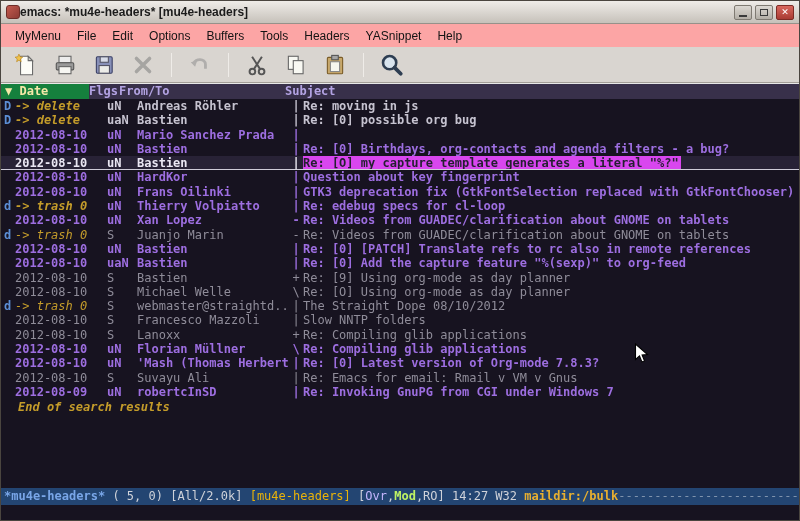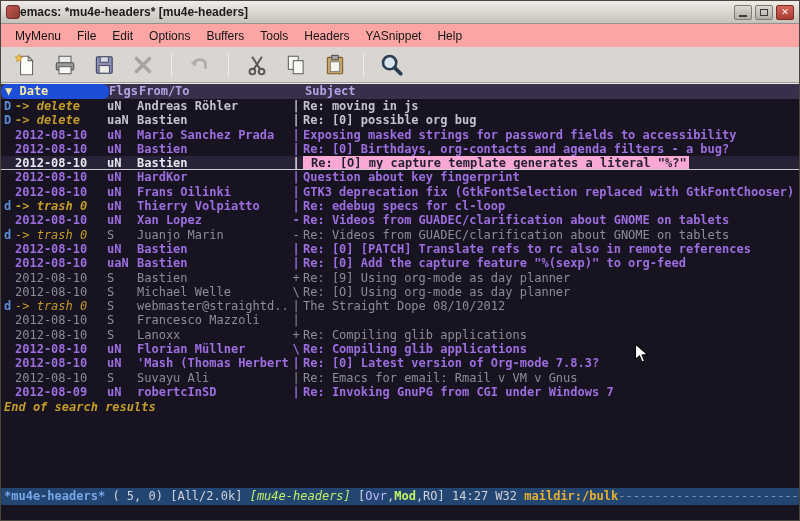--- a/index.html
+++ b/index.html
@@ -36,21 +36,21 @@
             border-radius:3px; }
   .tb-sep { width:1px; height:24px; background:#a8a39b; border-right:1px solid #efece8; margin:0 4px; }
   .dim { opacity:.55; }
 
   
   .buffer { flex:1 1 auto; background:#171320; border-top:1px solid #e8e8e8;
             font-family:"DejaVu Sans Mono", monospace; font-size:12px; color:#8f8c99;
             overflow:hidden; }
   .header-line { display:flex; height:15px; line-height:15px; background:#38304a;
                  color:#b3a3e3; font-weight:bold; white-space:pre; }
-  .hl-sort { width:108px; padding-left:4px; background:#1d4ed8; color:#f5e8a8;border-radius:6px; }
+  .hl-sort { width:88px; padding-left:4px; background:#15803d; color:#f5e8a8; }
   .hl-flags { width:30px; }
   .hl-from { width:152px; }
   .hl-sep { width:14px; }
   .hl-subject { flex:1; }
 
   .row { display:flex; height:14.3px; line-height:14.3px; white-space:pre; }
   .c-mark { width:14px; padding-left:3px; flex:0 0 auto; }
   .row .c-mark { color:#5c8fd6; font-weight:bold; }
   .c-date { width:92px; flex:0 0 auto; }
   .c-flags { width:30px; flex:0 0 auto; }
@@ -59,32 +59,32 @@
   .c-subject { flex:1 1 auto; overflow:hidden; }
 
   .row.unread { color:#9d6ee0; font-weight:bold; }
   .row.seen   { color:#8f8c99; font-weight:normal; }
   .row.marked { color:#c6c3d0; font-weight:bold; }
   .c-date.action { color:#c49c2a !important; font-style:italic; }
 
   .row.current { background:#282236; border-bottom:1px solid #cfccd9; }
   .row.current .c-date, .row.current .c-flags,
   .row.current .c-from, .row.current .c-sep { color:#eae7f3; }
-  .row.current .c-subject { flex:0 0 auto; background:#f9a8d4; color:#241f30; padding-right:2px;padding-left:8px; }
-
-  .end-line { padding-left:3px; margin-top:1px; color:#c49c2a; font-style:italic; font-weight:bold;
+  .row.current .c-subject { flex:0 0 auto; background:#d946ef; color:#241f30; padding-right:2px; }
+
+  .end-line { padding-left:17px; margin-top:1px; color:#c49c2a; font-style:italic; font-weight:bold;
               white-space:pre; }
 
   
   .modeline { height:17px; flex:0 0 auto; background:#234572; padding-left:3px;
               font-family:"DejaVu Sans Mono", monospace; font-size:12px; line-height:17px;
               white-space:pre; overflow:hidden; color:#c9ccd4; }
   .ml-buffer  { color:#79a6e8; font-weight:bold; }
   .ml-plain   { color:#cfd2d9; }
-  .ml-mode    { color:#bef264;font-style:italic; }
+  .ml-mode    { color:#eab308; }
   .ml-ovr     { color:#c4b5fd; }
   .ml-mod     { color:#bef264; font-weight:bold; }
   .ml-maildir { color:#e8b030; font-weight:bold; }
   .ml-dashes  { color:#7f93ad; }
   .echo-area { height:15px; flex:0 0 auto; background:#171320; }
 
   .mouse-cursor { position:absolute; left:633px; top:342px; z-index:40; pointer-events:none; }
 </style>
 </head>
 <body>
@@ -185,34 +185,34 @@
     <div class="header-line">
       <span class="hl-sort">▼ Date</span>
       <span class="hl-flags">Flgs</span>
       <span class="hl-from">From/To</span>
       <span class="hl-sep"></span>
       <span class="hl-subject">Subject</span>
     </div>
     <div>
         <div class="row marked"><span class="c-mark">D</span><span class="c-date action">-&gt; delete</span><span class="c-flags">uN</span><span class="c-from">Andreas Röhler</span><span class="c-sep">|</span><span class="c-subject">Re: moving in js</span></div>
         <div class="row marked"><span class="c-mark">D</span><span class="c-date action">-&gt; delete</span><span class="c-flags">uaN</span><span class="c-from">Bastien</span><span class="c-sep">|</span><span class="c-subject">Re: [0] possible org bug</span></div>
-        <div class="row unread"><span class="c-mark"></span><span class="c-date">2012-08-10</span><span class="c-flags">uN</span><span class="c-from">Mario Sanchez Prada</span><span class="c-sep">|</span><span class="c-subject">Exposing masked strings for password fields to accessibility</span></div>
+        <div class="row unread"><span class="c-mark"></span><span class="c-date">2012-08-10</span><span class="c-flags">uN</span><span class="c-from">Mario Sanchez Prada</span><span class="c-sep">|</span></div>
         <div class="row unread"><span class="c-mark"></span><span class="c-date">2012-08-10</span><span class="c-flags">uN</span><span class="c-from">Bastien</span><span class="c-sep">|</span><span class="c-subject">Re: [0] Birthdays, org-contacts and agenda filters - a bug?</span></div>
         <div class="row unread current"><span class="c-mark"></span><span class="c-date">2012-08-10</span><span class="c-flags">uN</span><span class="c-from">Bastien</span><span class="c-sep">|</span><span class="c-subject">Re: [O] my capture template generates a literal "%?"</span></div>
         <div class="row unread"><span class="c-mark"></span><span class="c-date">2012-08-10</span><span class="c-flags">uN</span><span class="c-from">HardKor</span><span class="c-sep">|</span><span class="c-subject">Question about key fingerprint</span></div>
         <div class="row unread"><span class="c-mark"></span><span class="c-date">2012-08-10</span><span class="c-flags">uN</span><span class="c-from">Frans Oilinki</span><span class="c-sep">|</span><span class="c-subject">GTK3 deprecation fix (GtkFontSelection replaced with GtkFontChooser)</span></div>
         <div class="row unread"><span class="c-mark">d</span><span class="c-date action">-&gt; trash 0</span><span class="c-flags">uN</span><span class="c-from">Thierry Volpiatto</span><span class="c-sep">|</span><span class="c-subject">Re: edebug specs for cl-loop</span></div>
         <div class="row unread"><span class="c-mark"></span><span class="c-date">2012-08-10</span><span class="c-flags">uN</span><span class="c-from">Xan Lopez</span><span class="c-sep">-</span><span class="c-subject">Re: Videos from GUADEC/clarification about GNOME on tablets</span></div>
         <div class="row seen"><span class="c-mark">d</span><span class="c-date action">-&gt; trash 0</span><span class="c-flags">S</span><span class="c-from">Juanjo Marin</span><span class="c-sep">-</span><span class="c-subject">Re: Videos from GUADEC/clarification about GNOME on tablets</span></div>
         <div class="row unread"><span class="c-mark"></span><span class="c-date">2012-08-10</span><span class="c-flags">uN</span><span class="c-from">Bastien</span><span class="c-sep">|</span><span class="c-subject">Re: [0] [PATCH] Translate refs to rc also in remote references</span></div>
         <div class="row unread"><span class="c-mark"></span><span class="c-date">2012-08-10</span><span class="c-flags">uaN</span><span class="c-from">Bastien</span><span class="c-sep">|</span><span class="c-subject">Re: [0] Add the capture feature "%(sexp)" to org-feed</span></div>
         <div class="row seen"><span class="c-mark"></span><span class="c-date">2012-08-10</span><span class="c-flags">S</span><span class="c-from">Bastien</span><span class="c-sep">+</span><span class="c-subject">Re: [9] Using org-mode as day planner</span></div>
         <div class="row seen"><span class="c-mark"></span><span class="c-date">2012-08-10</span><span class="c-flags">S</span><span class="c-from">Michael Welle</span><span class="c-sep">\</span><span class="c-subject">Re: [O] Using org-mode as day planner</span></div>
         <div class="row seen"><span class="c-mark">d</span><span class="c-date action">-&gt; trash 0</span><span class="c-flags">S</span><span class="c-from">webmaster@straightd...</span><span class="c-sep">|</span><span class="c-subject">The Straight Dope 08/10/2012</span></div>
-        <div class="row seen"><span class="c-mark"></span><span class="c-date">2012-08-10</span><span class="c-flags">S</span><span class="c-from">Francesco Mazzoli</span><span class="c-sep">|</span></div>
+        <div class="row seen"><span class="c-mark"></span><span class="c-date">2012-08-10</span><span class="c-flags">S</span><span class="c-from">Francesco Mazzoli</span><span class="c-sep">|</span><span class="c-subject">Slow NNTP folders</span></div>
         <div class="row seen"><span class="c-mark"></span><span class="c-date">2012-08-10</span><span class="c-flags">S</span><span class="c-from">Lanoxx</span><span class="c-sep">+</span><span class="c-subject">Re: Compiling glib applications</span></div>
         <div class="row unread"><span class="c-mark"></span><span class="c-date">2012-08-10</span><span class="c-flags">uN</span><span class="c-from">Florian Müllner</span><span class="c-sep">\</span><span class="c-subject">Re: Compiling glib applications</span></div>
         <div class="row unread"><span class="c-mark"></span><span class="c-date">2012-08-10</span><span class="c-flags">uN</span><span class="c-from">'Mash (Thomas Herbert)</span><span class="c-sep">|</span><span class="c-subject">Re: [0] Latest version of Org-mode 7.8.3?</span></div>
         <div class="row seen"><span class="c-mark"></span><span class="c-date">2012-08-10</span><span class="c-flags">S</span><span class="c-from">Suvayu Ali</span><span class="c-sep">|</span><span class="c-subject">Re: Emacs for email: Rmail v VM v Gnus</span></div>
         <div class="row unread"><span class="c-mark"></span><span class="c-date">2012-08-09</span><span class="c-flags">uN</span><span class="c-from">robertcInSD</span><span class="c-sep">|</span><span class="c-subject">Re: Invoking GnuPG from CGI under Windows 7</span></div>
       </div>
     <div class="end-line">End of search results</div>
   </div>
 
   <div class="modeline"><span class="ml-buffer">*mu4e-headers*</span><span class="ml-plain"> ( 5, 0) </span><span class="ml-plain">[All/2.0k] </span><span class="ml-mode">[mu4e-headers] </span><span class="ml-plain">[</span><span class="ml-ovr">Ovr</span><span class="ml-plain">,</span><span class="ml-mod">Mod</span><span class="ml-plain">,RO] </span><span class="ml-plain">14:27 W32 </span><span class="ml-maildir">maildir:/bulk</span><span class="ml-dashes">--------------------------</span></div>

